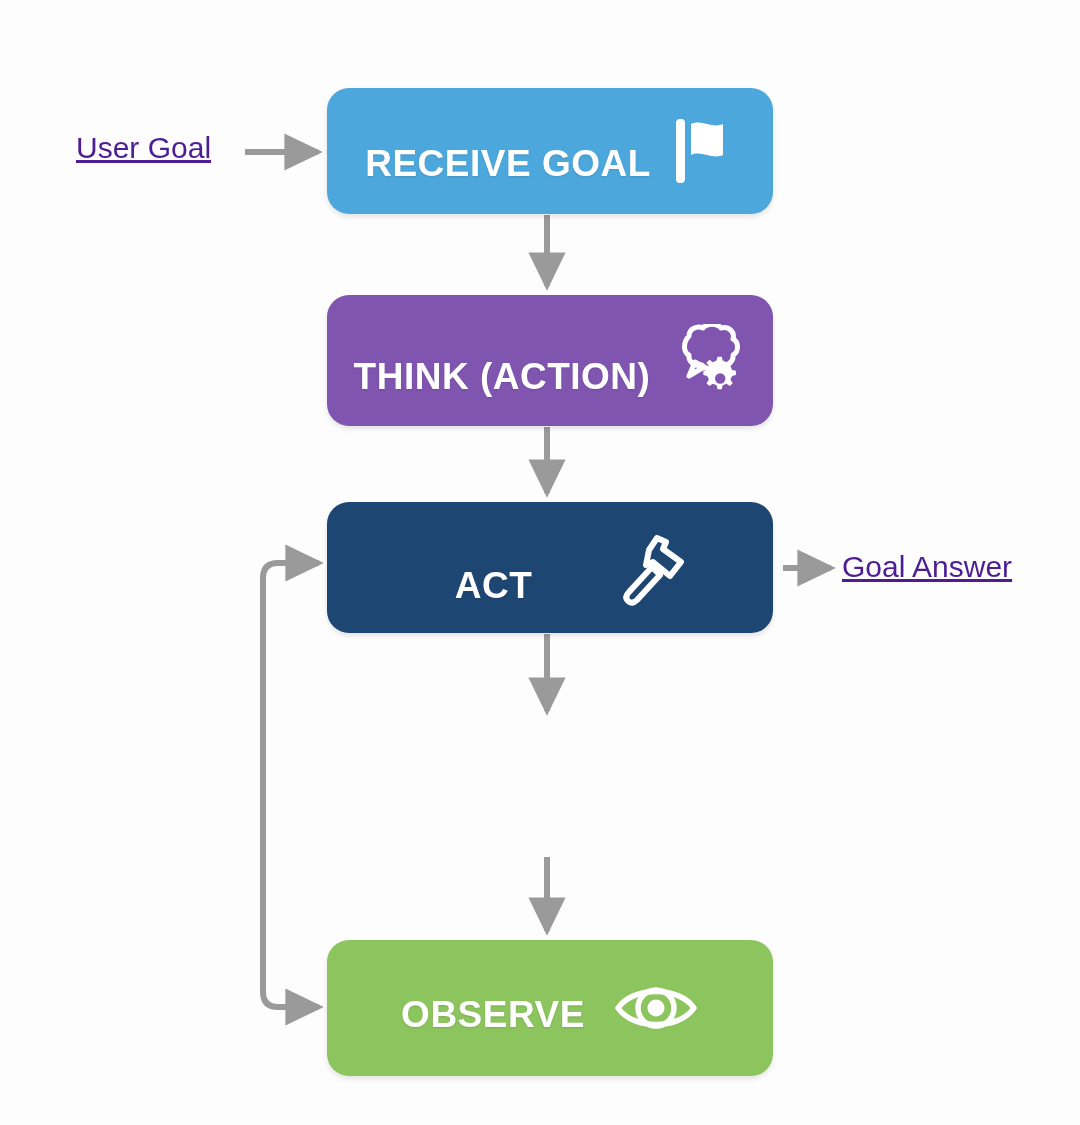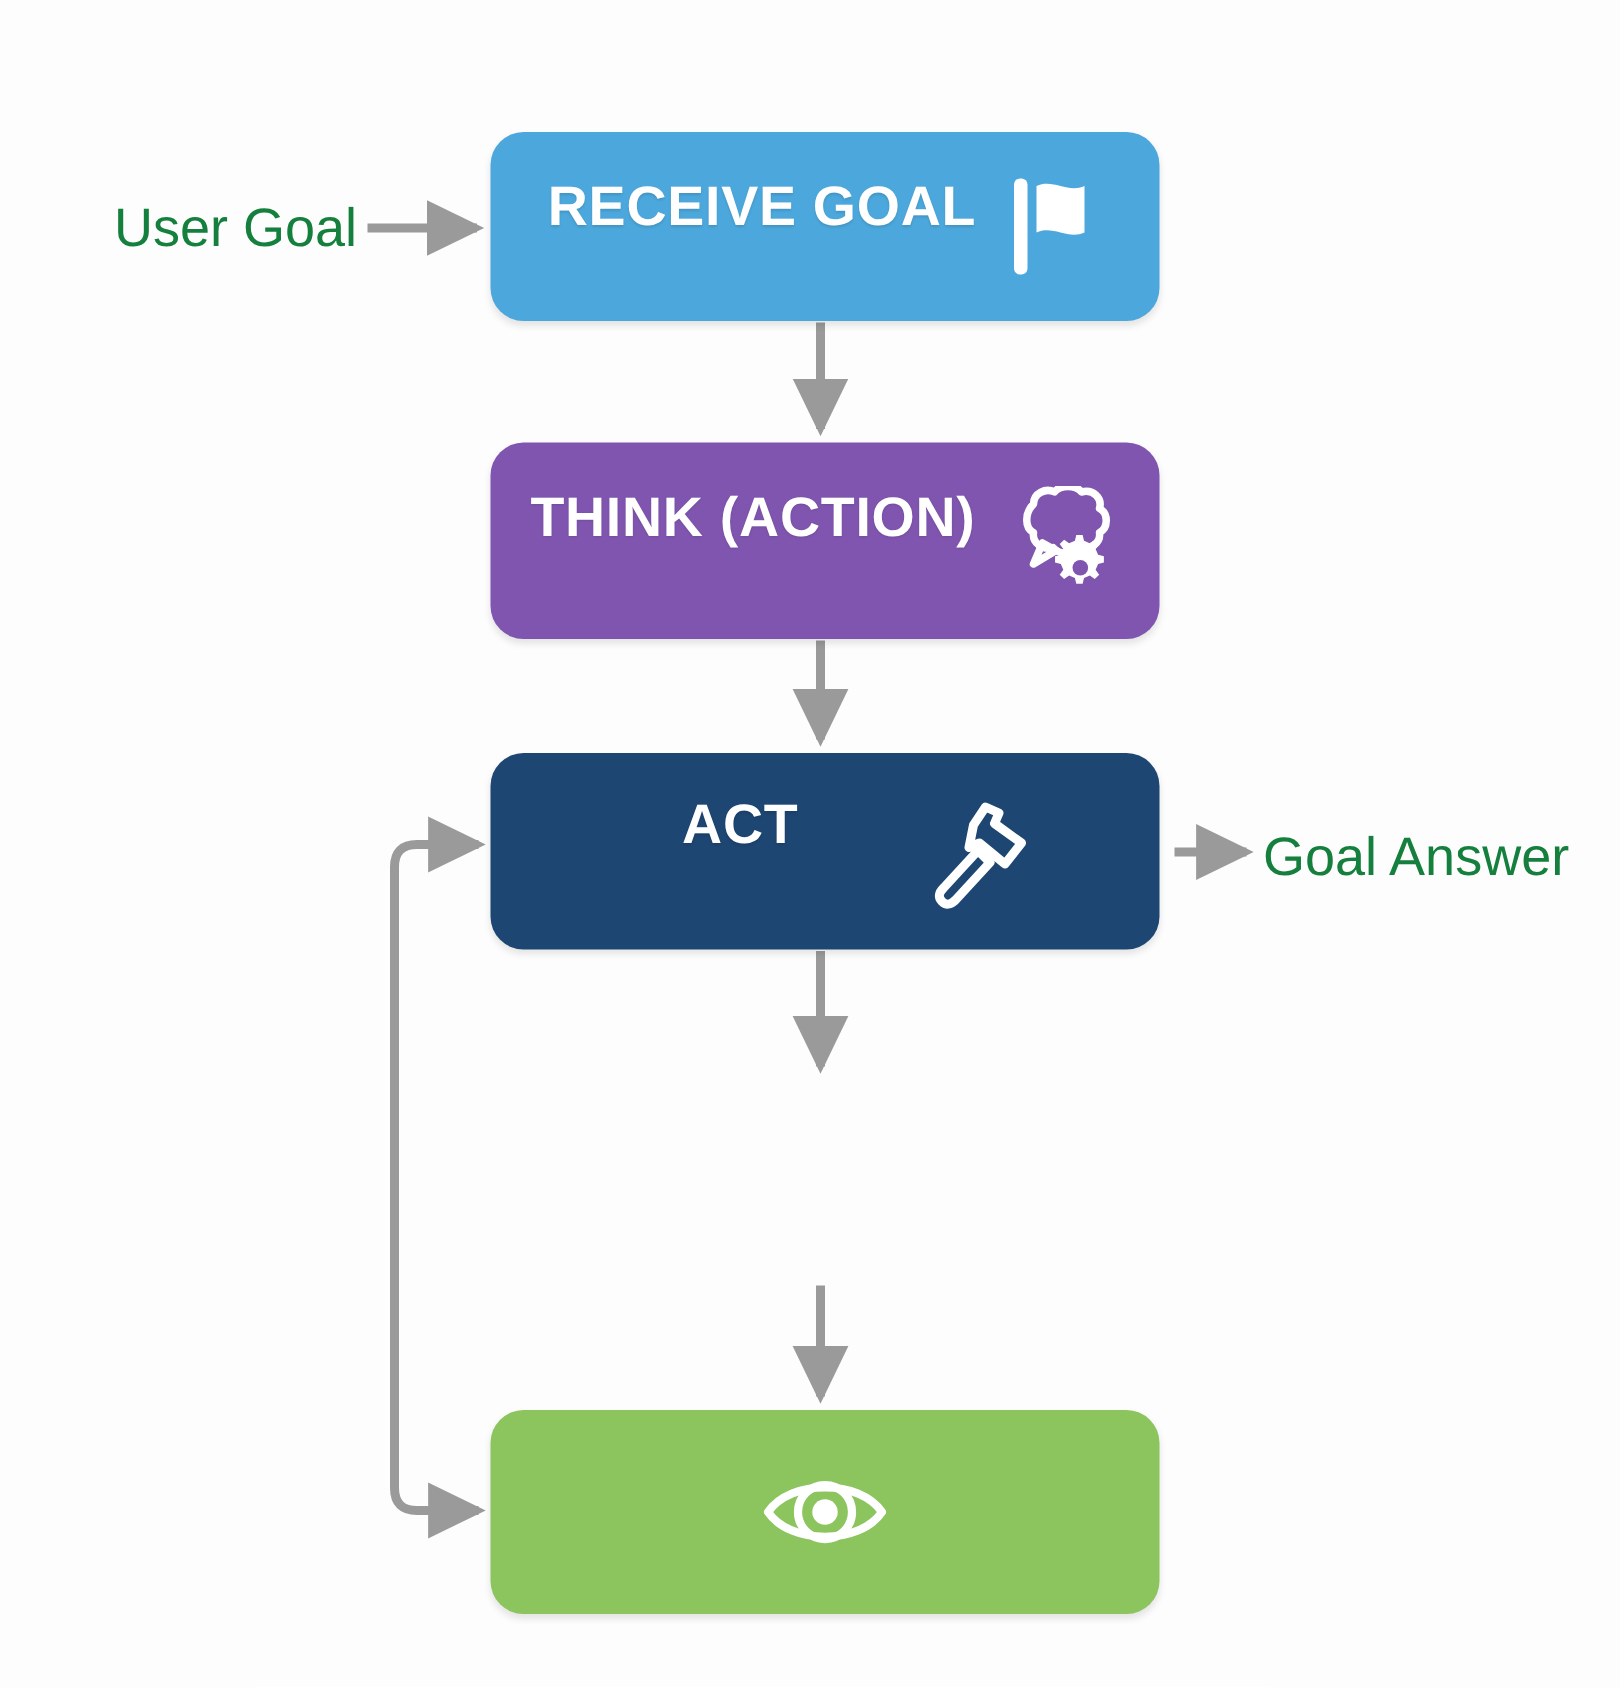--- a/index.html
+++ b/index.html
@@ -24,21 +24,21 @@
     position: absolute;
     box-sizing: border-box;
     border-radius: 22px;
     display: flex;
     align-items: center;
     justify-content: center;
     box-shadow: 0 3px 5px rgba(0,0,0,0.10);
   }
   .node .node-inner {
     display: flex;
-    align-items: flex-start;
+    align-items: flex-end;
     justify-content: center;
     gap: 22px;
   }
   .node-label {
     color: #ffffff;
     font-weight: bold;
     font-size: 37px;
     letter-spacing: 0.5px;
     white-space: nowrap;
     text-shadow: 0 1px 2px rgba(0,0,0,0.12);
@@ -52,23 +52,24 @@
 
   #node-receive-goal { left: 327px; top: 88px;  width: 446px; height: 126px; }
   #node-think        { left: 327px; top: 295px; width: 446px; height: 131px; }
   #node-act          { left: 327px; top: 502px; width: 446px; height: 131px; padding-left: 45px; }
   #node-action       { left: 350px; top: 720px; width: 353px; height: 136px; }
   #node-observe      { left: 327px; top: 940px; width: 446px; height: 136px; }
 
   
   .side-label {
     position: absolute;
-    color: #15803d;
-    font-size: 36px;
+    color: #4c1d95;
+    font-size: 30px;
     white-space: nowrap;
+    text-decoration: underline;
   }
   #label-user-goal   { left: 76px;  top: 131px; }
   #label-final-answer{ left: 842px; top: 550px; }
 
   
   #connectors {
     position: absolute;
     left: 0; top: 0;
     width: 1080px;
     height: 1125px;
@@ -165,20 +166,21 @@
             <path d="M36 38 L13 63 Q8 68 12 72 Q16 76 21 71 L44 46 Z"></path>
           </g>
         </svg>
       </span>
     </div>
   </div>
 
 
   <div class="node" id="node-observe" style="background:#8cc45e;">
     <div class="node-inner" style="gap:28px;">
+      <span class="node-label">OBSERVE</span>
       <span class="node-icon">
         <svg width="86" height="56" viewBox="0 0 86 56" aria-hidden="true">
           <path d="M5 28 C20 6 66 6 81 28 C66 50 20 50 5 28 Z" fill="none" stroke="#ffffff" stroke-width="5.5" stroke-linejoin="round"></path>
           <circle cx="43" cy="28" r="18" fill="none" stroke="#ffffff" stroke-width="5.5"></circle>
           <circle cx="43" cy="28" r="8.5" fill="#ffffff"></circle>
         </svg>
       </span>
     </div>
   </div>
 

